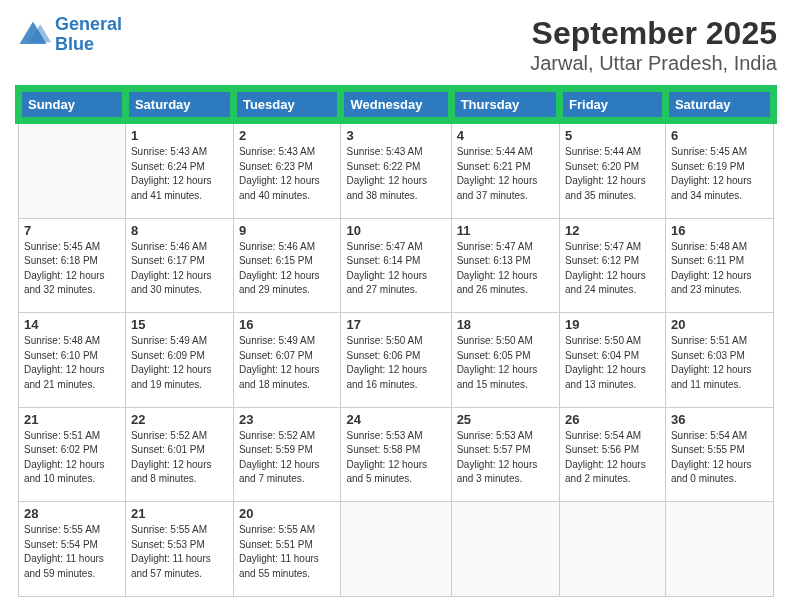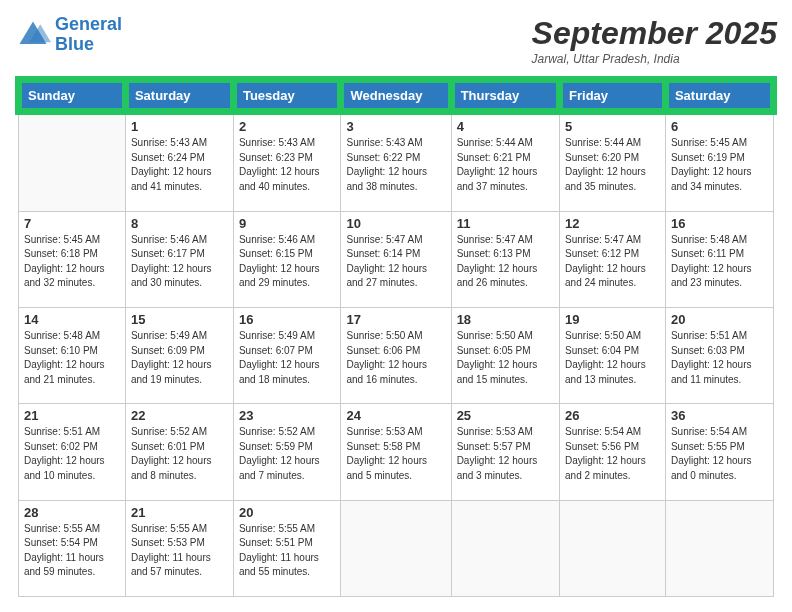--- a/index.html
+++ b/index.html
@@ -35,30 +35,29 @@
       line-height: 1.1;
     }
     .logo-text span {
       color: #2e7abf;
     }
     .logo-icon {
       width: 36px;
       height: 36px;
     }
     .title-block {
-      text-align: left;
-      font-style: italic;
+      text-align: right;
     }
     .month-title {
       font-size: 32px;
       font-weight: bold;
       color: #333;
     }
     .location-title {
-      font-size: 12px;
+      font-size: 20px;
       color: #555;
     }
     .calendar {
       border-collapse: collapse;
       width: 100%;
       flex: 1;
     }
     .calendar th {
       background-color: #2e7abf;
       color: #fff;

